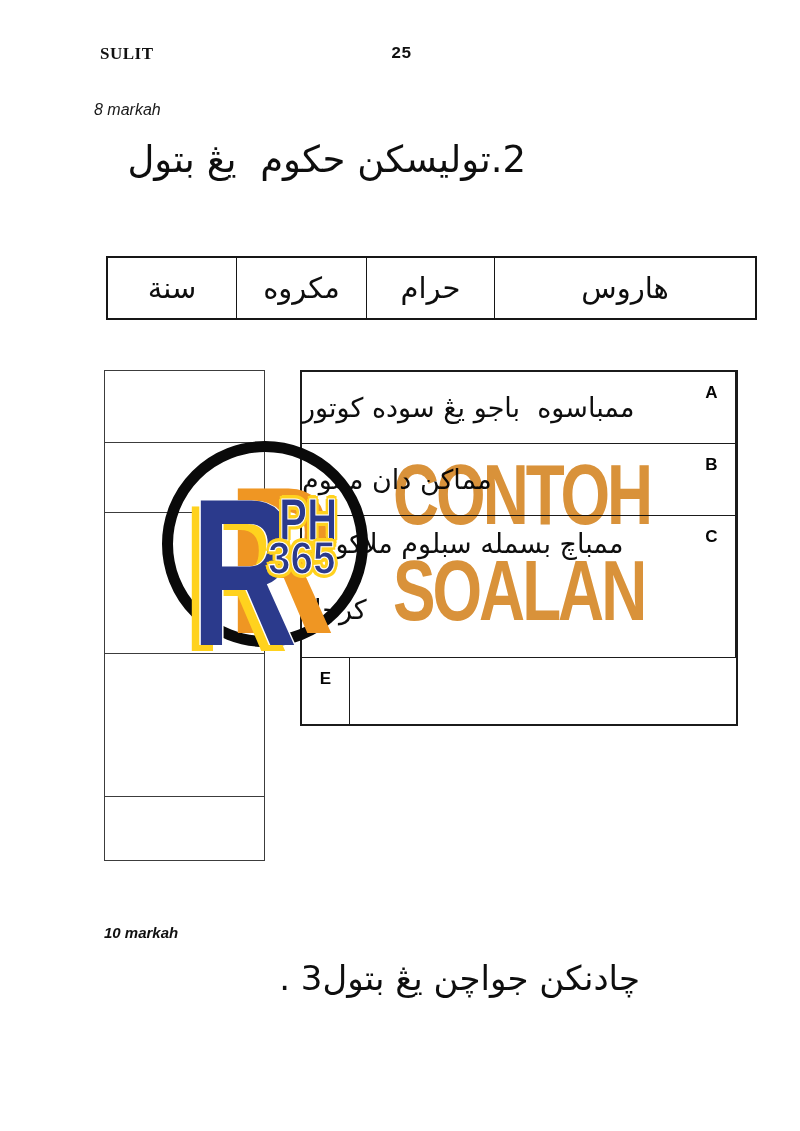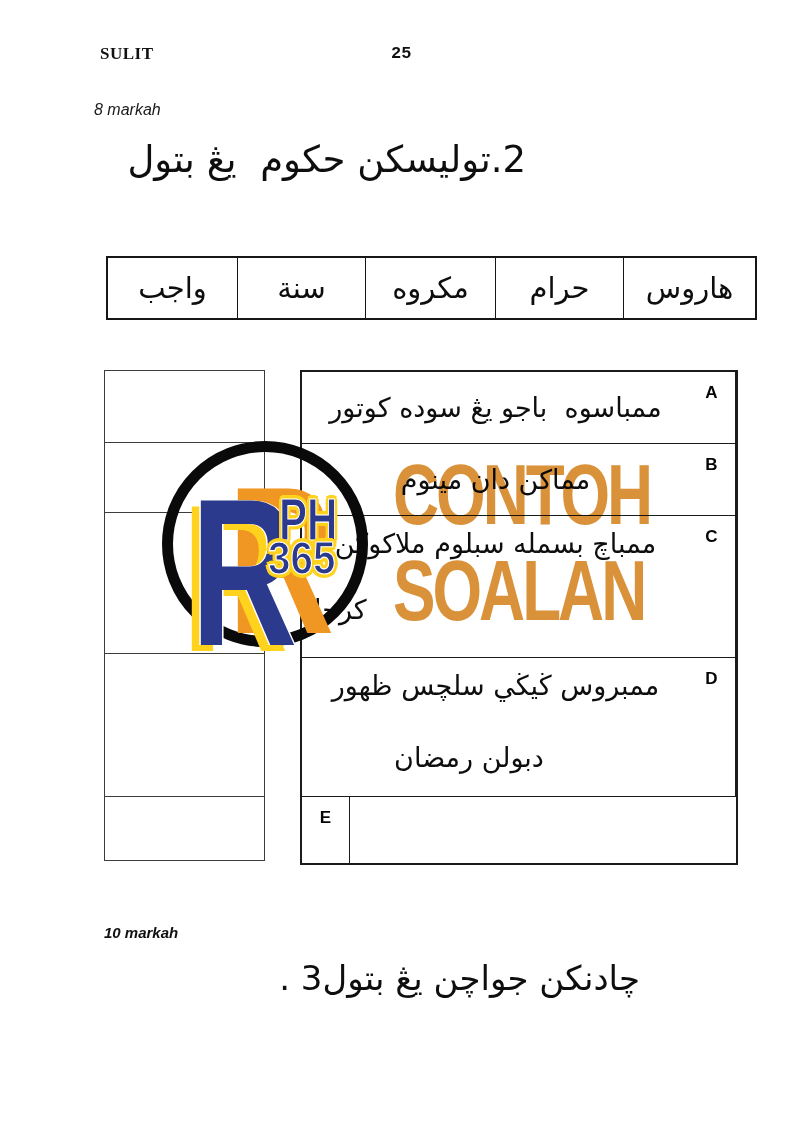--- a/index.html
+++ b/index.html
@@ -31,21 +31,21 @@
   .arow:first-child{border-top:none;}
 
   
   .match-table{left:300px;top:370px;width:438px;border:2px solid #1b1b1b;box-sizing:border-box;}
   .mrow{box-sizing:border-box;border-top:1.5px solid #1b1b1b;display:flex;}
   .mrow:first-child{border-top:none;}
   .mtext{flex:1;box-sizing:border-box;font-size:27px;display:flex;flex-direction:column;
     justify-content:center;line-height:40px;}
   .mletter{width:48px;box-sizing:border-box;border-right:1.5px solid #1b1b1b;
     font-weight:bold;font-size:17px;text-align:center;padding-top:11px;color:#050505;}
-  .tR{text-align:center;padding-left:6px;padding-right:5px;}
+  .tR{text-align:left;padding-left:0;padding-right:5px;}
   .tL{text-align:left;padding-left:12px;}
 
   
   .wm-circle{left:162px;top:441px;width:206px;height:206px;border:11px solid #0a0a0a;
     border-radius:50%;box-sizing:border-box;z-index:6;}
   .logo{z-index:7;font-family:"Liberation Sans",sans-serif;font-weight:bold;line-height:1;}
   .logo-r{font-size:210px;transform:scaleX(.70);transform-origin:left top;}
   .r-orange{left:228px;top:456px;color:#ef9623;}
   .r-yellow{left:182px;top:474px;color:#ffd21e;}
   .r-blue{left:191px;top:468px;color:#2b3a8c;text-shadow:2px 0 0 #fff,-2px 0 0 #fff;}
@@ -72,21 +72,20 @@
 
 <div class="page">
 
   <div class="abs serifb sulit">SULIT</div>
   <div class="abs serifb pagenum">25</div>
 
   <div class="abs marks8">8 markah</div>
   <div class="abs jawi q2jawi" dir="rtl">2.توليسكن حكوم  يڠ بتول</div>
 
   <div class="abs hukum-table">
-    <div class="hcell jawi" dir="rtl" style="width:129px">واجب</div>
     <div class="hcell jawi" dir="rtl" style="width:128px">سنة</div>
     <div class="hcell jawi" dir="rtl" style="width:130px">مكروه</div>
     <div class="hcell jawi" dir="rtl" style="width:128px">حرام</div>
     <div class="hcell jawi" dir="rtl" style="flex:1">هاروس</div>
   </div>
 
   <div class="abs answer-table">
     <div class="arow" style="height:71px"></div>
     <div class="arow" style="height:70px"></div>
     <div class="arow" style="height:141px"></div>
@@ -111,27 +110,20 @@
     </div>
 
     <div class="mrow" style="height:142px">
       <div class="mtext jawi" dir="rtl" style="justify-content:flex-start;padding-top:8px;">
         <div class="tR">ممباچ بسمله سبلوم ملاكوكن</div>
         <div class="tL" style="margin-top:26px;">كرجا</div>
       </div>
       <div class="mletter">C</div>
     </div>
 
-    <div class="mrow" style="height:139px">
-      <div class="mtext jawi" dir="rtl" style="justify-content:flex-start;padding-top:8px;">
-        <div class="tR">ممبروس ڬيڬي سلچس ظهور</div>
-        <div class="tR" style="margin-top:32px;padding-right:58px;">دبولن رمضان</div>
-      </div>
-      <div class="mletter">D</div>
-    </div>
 
     <div class="mrow" style="height:67px">
       <div class="mletter">E</div>
     </div>
 
   </div>
 
   <div class="abs stamp stamp1">CONTOH</div>
   <div class="abs stamp stamp2">SOALAN</div>
 

